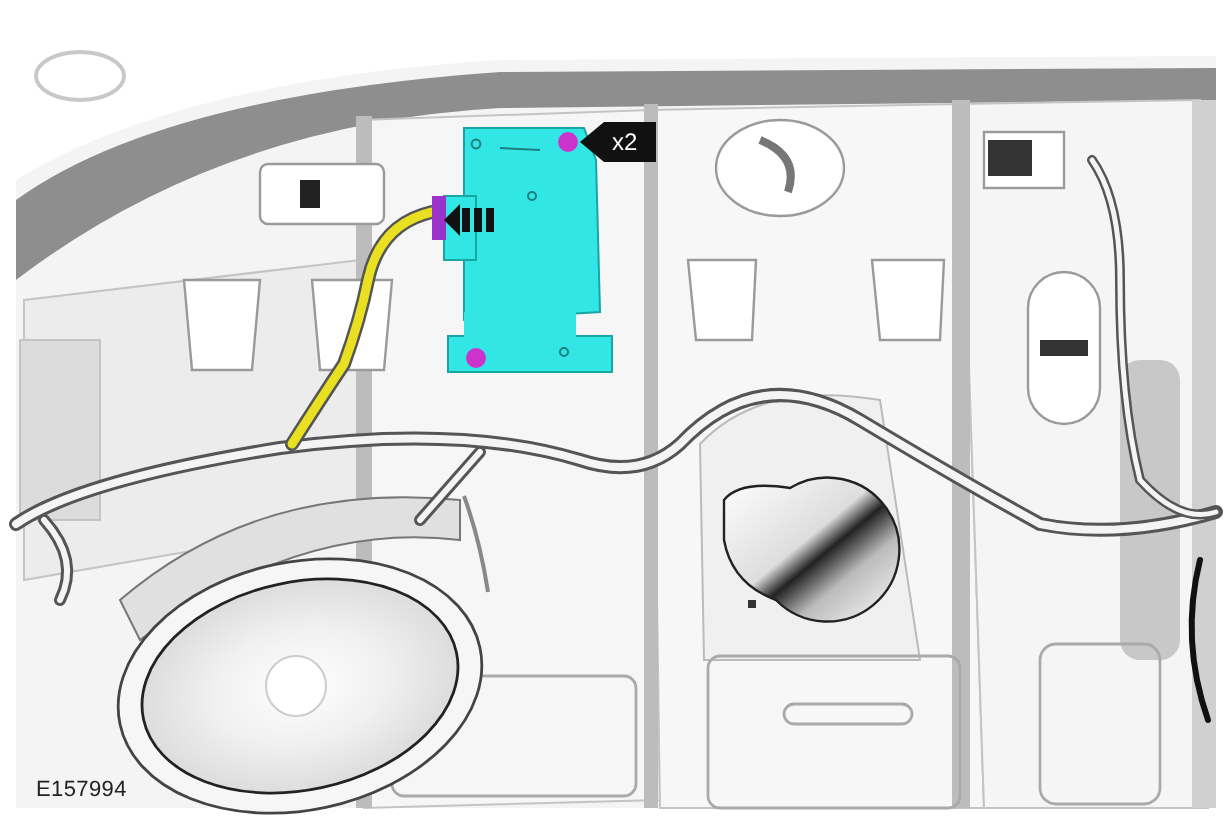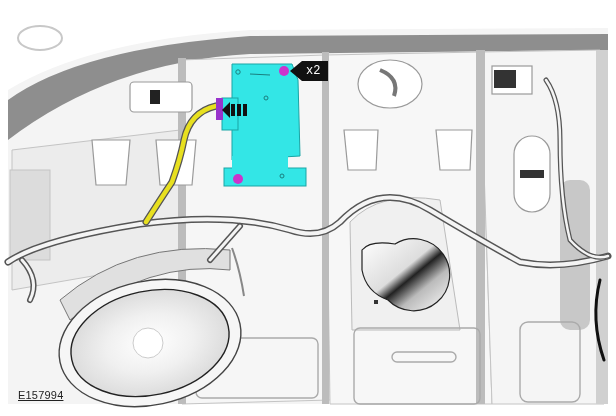--- a/index.html
+++ b/index.html
@@ -1,24 +1,24 @@
 <!DOCTYPE html>
 <html><head>
 <meta charset="utf-8">
 <style>
   html, body { margin:0; padding:0; background:#ffffff; }
   body { width:616px; height:416px; position:relative; overflow:hidden; font-family:"Liberation Sans", sans-serif; }
   #figure { position:absolute; left:0; top:0; width:616px; height:416px; }
   .figure-id {
     position:absolute; left:18px; top:389px; font-size:11px; color:#222;
-    font-family:"Liberation Sans", sans-serif; letter-spacing:0.2px;text-decoration:underline;
+    font-family:"Liberation Sans", sans-serif; letter-spacing:0.2px;
   }
   .callout-label {
     position:absolute; left:306px; top:64px; color:#ffffff; font-size:12px;
-    font-family:Liberation Mono, monospace;
+    font-family:Liberation Sans, sans-serif;
   }
 </style>
 </head>
 <body>
 
 <svg id="figure" viewBox="0 0 616 416" xmlns="http://www.w3.org/2000/svg">
   <defs>
     <radialGradient id="spk" cx="50%" cy="50%" r="55%">
       <stop offset="0" stop-color="#ffffff"></stop>
       <stop offset="0.5" stop-color="#f0f0f0"></stop>

